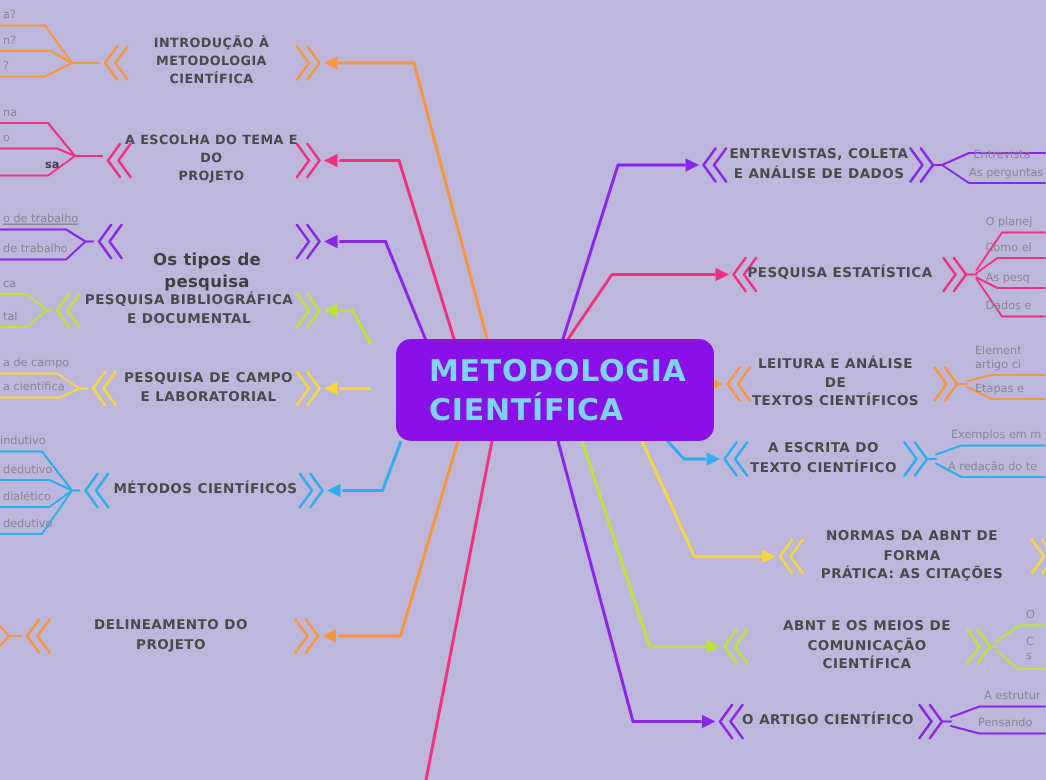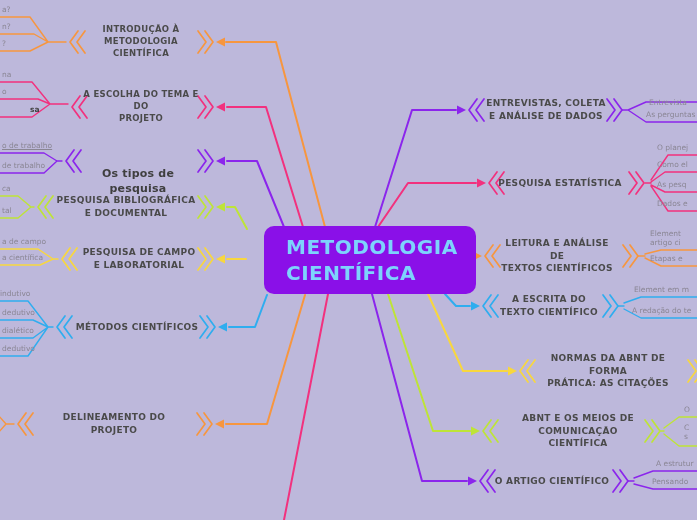--- a/index.html
+++ b/index.html
@@ -196,21 +196,21 @@
 
   <div class="sub r" style="left:657px;top:143px;">O planej</div>
   <div class="sub r" style="left:657px;top:160px;">Como el</div>
   <div class="sub r" style="left:657px;top:180px;">As pesq</div>
   <div class="sub r" style="left:657px;top:199px;">Dados e</div>
 
   <div class="sub r" style="left:650px;top:229px;">Element
 artigo ci</div>
   <div class="sub r" style="left:650px;top:254px;">Etapas e</div>
 
-  <div class="sub r" style="left:634px;top:285px;">Element em m</div>
+  <div class="sub r" style="left:634px;top:285px;">Exemplos em m</div>
   <div class="sub r" style="left:632px;top:306px;">A redação do te</div>
 
   <div class="sub r" style="left:684px;top:405px;">O</div>
   <div class="sub r" style="left:684px;top:423px;">C
 s</div>
 
   <div class="sub r" style="left:656px;top:459px;">A estrutur</div>
   <div class="sub r" style="left:652px;top:477px;">Pensando</div>
 
 </div>

